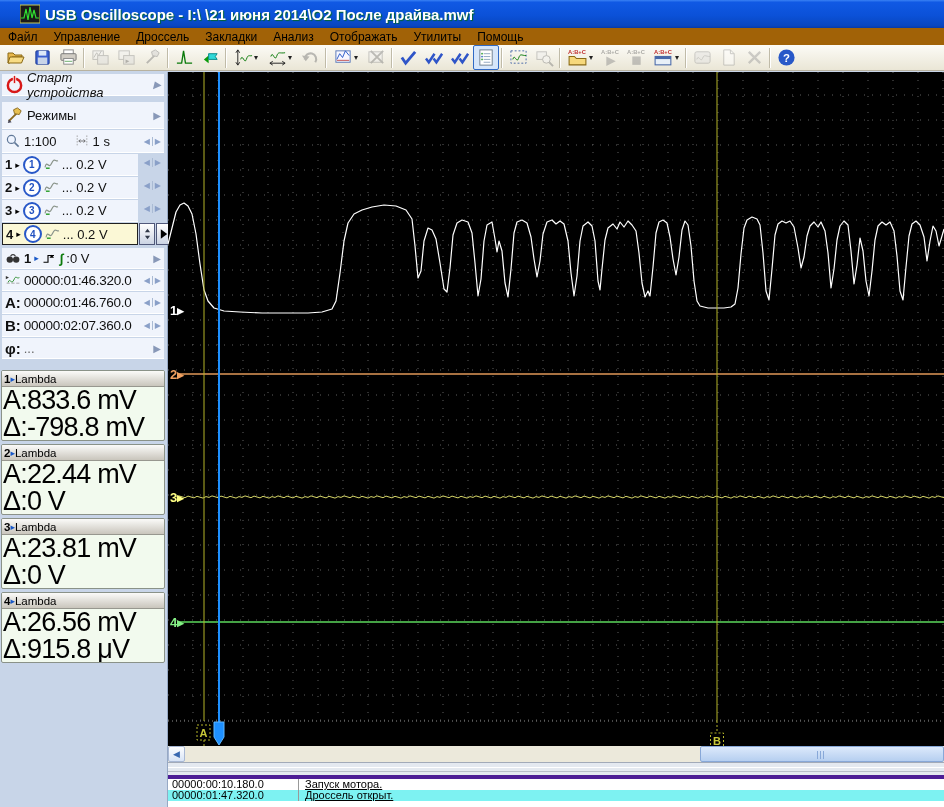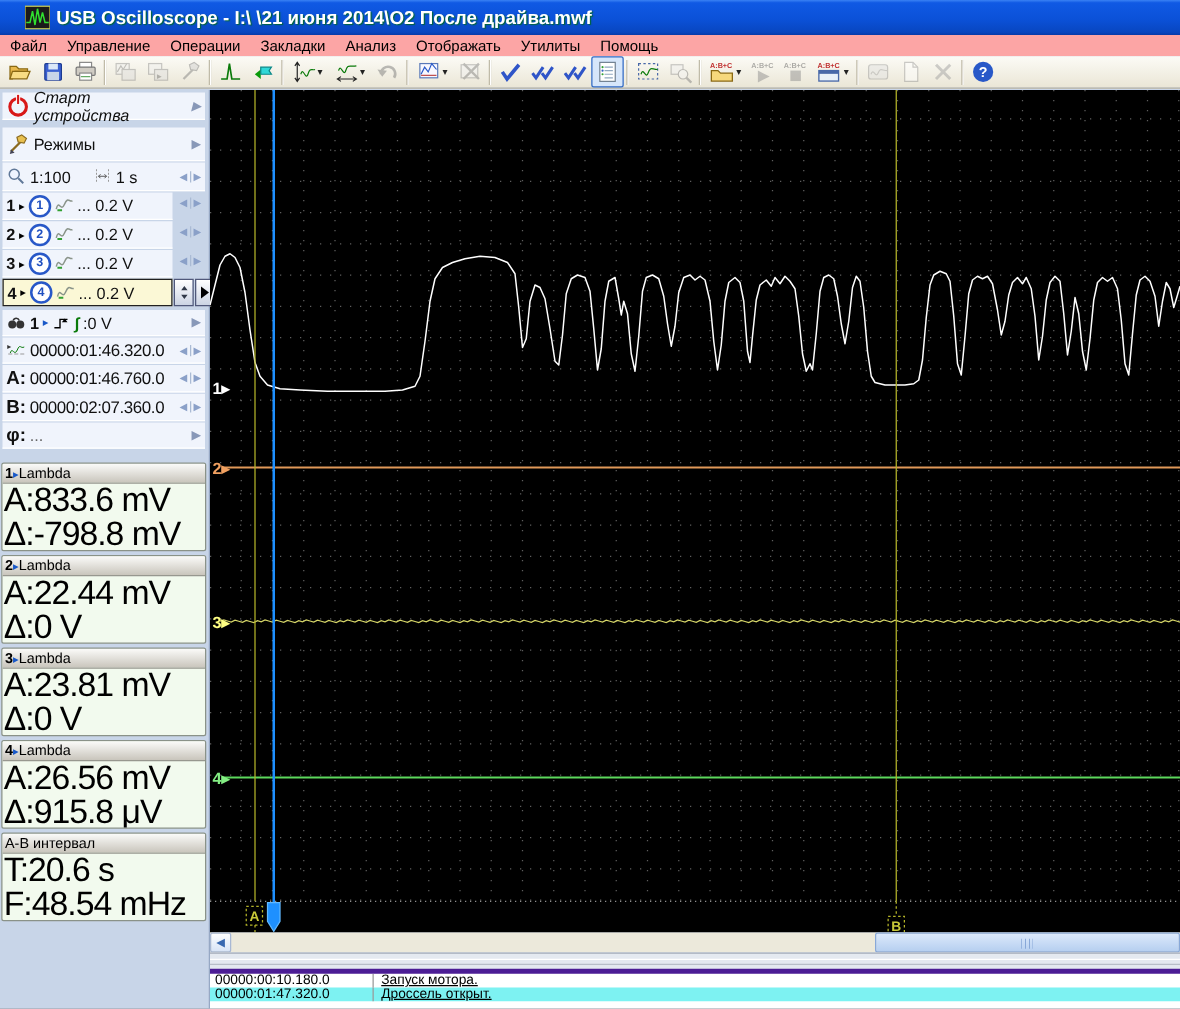--- a/index.html
+++ b/index.html
@@ -5,21 +5,21 @@
   html,body{margin:0;padding:0;background:#707070;}
   .app{position:relative;width:944px;height:807px;overflow:hidden;
        font-family:"Liberation Sans",sans-serif;background:#c8d5e8;}
   
   .titlebar{position:absolute;left:0;top:0;width:944px;height:28px;
     background:linear-gradient(180deg,#3a82f4 0%,#1059e4 8%,#0b51d8 55%,#0846c0 92%,#063aa8 100%);
     display:flex;align-items:center;gap:5px;padding-left:20px;box-sizing:border-box;}
   .appicon{width:20px;height:20px;display:inline-flex;}
   .titletext{color:#fff;font-weight:bold;font-size:15px;text-shadow:1px 1px 1px #063;white-space:nowrap;}
   
-  .menubar{position:absolute;left:0;top:28px;width:944px;height:17px;background:#fca5a5;
+  .menubar{position:absolute;left:0;top:28px;width:944px;height:17px;background:#a16207;
     display:flex;align-items:center;font-size:12px;color:#000;}
   .menuitem{padding:1px 8px;cursor:default;}
   
   .toolbar{position:absolute;left:0;top:45px;width:944px;height:26px;
     background:linear-gradient(180deg,#fcfbf6,#eae6d6);border-bottom:1px solid #b8b2a0;
     display:flex;align-items:center;padding-left:3px;box-sizing:border-box;}
   .tbtn{width:24px;height:23px;display:inline-flex;align-items:center;justify-content:center;
     border:1px solid transparent;border-radius:2px;position:relative;}
   .tbtn.caret{width:32px;}
   .tbtn .car{font-size:8px;color:#222;margin-left:1px;}
@@ -85,21 +85,21 @@
           <rect x="0" y="1" width="20" height="18" fill="#1a1a1a" stroke="#c8c850"></rect>
           <path d="M1 14h3l2-9 2 11 2-13 2 11 2-8 2 8h3" stroke="#30e030" fill="none" stroke-width="1.2"></path>
         </svg>
     </span>
     <span class="titletext">USB Oscilloscope - I:\ \21 июня 2014\О2 После драйва.mwf</span>
   </div>
 
   <div class="menubar" id="menubar">
       <div class="menuitem">Файл</div>
       <div class="menuitem">Управление</div>
-      <div class="menuitem">Операции</div>
+      <div class="menuitem">Дроссель</div>
       <div class="menuitem">Закладки</div>
       <div class="menuitem">Анализ</div>
       <div class="menuitem">Отображать</div>
       <div class="menuitem">Утилиты</div>
       <div class="menuitem">Помощь</div>
     </div>
 
   <div class="toolbar" id="toolbar">
       <div class="tbtn">
         <span>
@@ -564,30 +564,20 @@
       </div>
       <div class="mpanel" style="top: 520px;">
         <div class="mhead">
           <span style="font-weight:bold">4</span>
           <span class="charrow">▸</span>
           <span>Lambda</span>
         </div>
         <div class="mbody">
           <div>A:26.56 mV</div>
           <div>Δ:915.8 μV</div>
-        </div>
-      </div>
-      <div class="mpanel" style="top: 594px;">
-        <div class="mhead">
-          <span style="font-weight:bold"></span>
-          <span>A-B интервал</span>
-        </div>
-        <div class="mbody">
-          <div>T:20.6 s</div>
-          <div>F:48.54 mHz</div>
         </div>
       </div>
     </div>
 
   <div class="plot">
     <svg id="plotsvg" width="776" height="674" viewBox="0 0 776 674">
         <line x1="25" y1="0" x2="25" y2="648" stroke="#5e5e5e" stroke-dasharray="1,7"></line>
         <line x1="50" y1="0" x2="50" y2="648" stroke="#5e5e5e" stroke-dasharray="1,7"></line>
         <line x1="75" y1="0" x2="75" y2="648" stroke="#5e5e5e" stroke-dasharray="1,7"></line>
         <line x1="100" y1="0" x2="100" y2="648" stroke="#5e5e5e" stroke-dasharray="1,7"></line>

